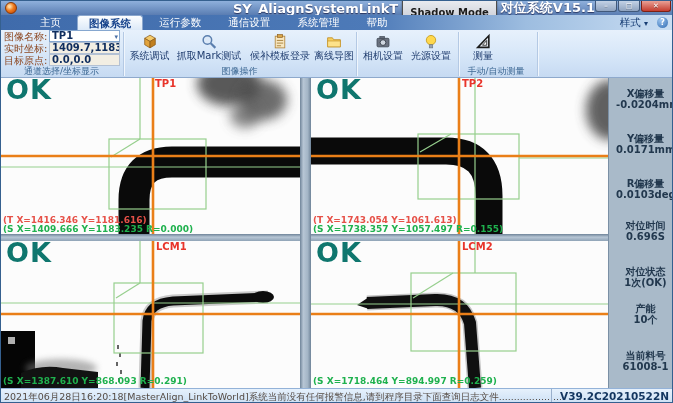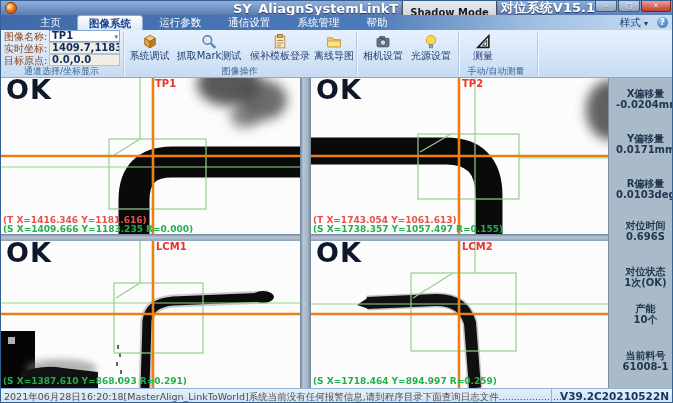--- a/index.html
+++ b/index.html
@@ -51,21 +51,21 @@
   #combo-arrow { position:absolute; right:1px; top:1px; font-size:7px; color:#4a6fa5; }
   .ribbon-btn { position:absolute; top:1px; height:44px; text-align:center; cursor:default; border-radius:3px; }
   .ribbon-btn .icon { display:block; margin:2px auto 0; width:18px; height:17px; }
   .ribbon-btn .blabel { display:block; font-size:10px; color:#1f3c6e; line-height:11px; white-space:nowrap; }
   .gcaption { position:absolute; top:35px; font-size:9px; color:#3e6994; text-align:center; white-space:nowrap; }
 
   
   #main { position:absolute; left:0; top:77px; width:673px; height:310px; background:#9db3c8; }
   .quad { position:absolute; background:#fcfcfc; overflow:hidden; }
   .quad svg { position:absolute; left:0; top:0; }
-  .ok { position:absolute; left:5px; top:-4px; font-size:27px; font-weight:600; letter-spacing:1px; color:#0f172a; }
+  .ok { position:absolute; left:5px; top:-4px; font-size:27px; font-weight:600; letter-spacing:1px; color:#0f766e; }
   .camlabel { position:absolute; top:0; font-size:10px; font-weight:bold; color:#e8342a; }
   .tline { position:absolute; left:2px; font-size:9px; font-weight:600; color:#e65148; white-space:nowrap; }
   .sline { position:absolute; left:2px; font-size:9px; font-weight:600; color:#1fb14e; white-space:nowrap; }
   #vsplit { position:absolute; left:299px; top:0; width:11px; height:310px;
     background:linear-gradient(90deg,#6f8499,#b7c6d5 30%,#a3b5c6 70%,#6f8499); }
   #hsplit { position:absolute; left:0; top:156px; width:607px; height:7px;
     background:linear-gradient(180deg,#6f8499,#b7c6d5 45%,#8fa3b6); }
 
   
   #panel { position:absolute; left:607px; top:0; width:66px; height:310px;

